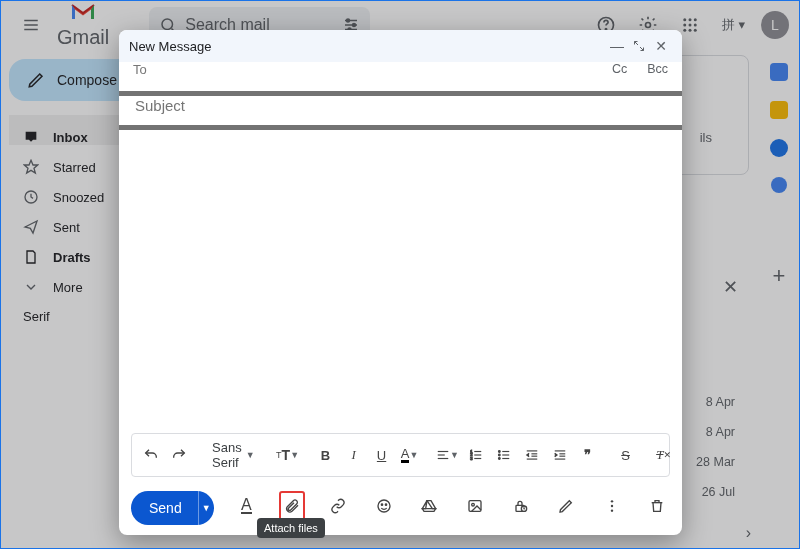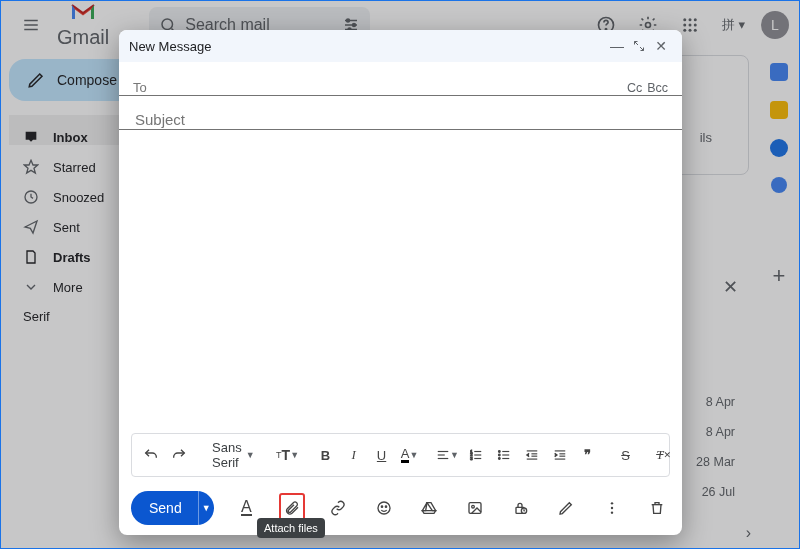--- a/index.html
+++ b/index.html
@@ -28,30 +28,30 @@
   .sidepanel { width:40px; padding-top:14px; display:flex; flex-direction:column; align-items:center; gap:20px;}
   .dot{width:18px;height:18px;border-radius:4px;}.yd{background:#fbbc04;}.bd{background:#1a73e8;}
   .plus{font-size:22px; color:#5f6368; cursor:pointer;}
   .chev{position:absolute; right:8px; bottom:6px; color:#5f6368;}
 
   
   .compose-dialog { position:absolute; left:118px; top:29px; width:563px; height:505px; background:#fff; box-shadow:0 8px 28px rgba(0,0,0,0.35); border-radius:8px; display:flex; flex-direction:column; z-index:5; }
   .cd-header{ height:32px; background:#f2f6fc; border-radius:8px 8px 0 0; display:flex; align-items:center; padding:0 10px; font-size:13px; color:#202124; }
   .cd-header .spacer{flex:1;}
   .cd-header .hicon{width:22px;height:22px;display:flex;align-items:center;justify-content:center;color:#5f6368;cursor:pointer;font-size:14px;}
-  .cd-row{display:flex; align-items:flex-end; height:34px; padding:0 14px; border-bottom:1px solid #737373; font-size:13px; color:#777;}
+  .cd-row{display:flex; align-items:flex-start; height:34px; padding:0 14px; border-bottom:5px solid #737373; font-size:13px; color:#777;}
   .cd-row input{flex:1;border:none;outline:none;font-size:15px;color:#202124;}
-  .cc{margin-left:5px;color:#5f6368;font-size:12.5px;cursor:pointer;}
+  .cc{margin-left:20px;color:#5f6368;font-size:12.5px;cursor:pointer;}
   .cd-body{flex:1;}
   .cd-format{margin:0 12px 6px 12px;border:1px solid var(--g-border);border-radius:4px;height:44px;display:flex;align-items:center;padding:0 6px;gap:2px;font-size:13px;color:#3c4043;}
   .fbtn{min-width:26px;height:26px;display:flex;align-items:center;justify-content:center;color:#444;cursor:pointer;border-radius:4px;}
   .fsep{width:1px;height:18px;background:var(--g-border);margin:0 4px;}
   .ffont{padding:0 8px;display:flex;align-items:center;gap:4px;cursor:pointer;}
   .caret{font-size:9px;color:#5f6368;}
-  .cd-actions{display:flex;align-items:center;padding:8px 12px 10px 12px;gap:20px;}
+  .cd-actions{display:flex;align-items:flex-start;padding:8px 12px 10px 12px;gap:20px;}
   .send{display:flex;align-items:center;background:#0b57d0;color:#fff;border-radius:18px;height:34px;overflow:hidden;cursor:pointer;}
   .send-main{padding:0 16px 0 18px;font-size:14px;font-weight:500;}
   .send-more{width:30px;height:34px;border-left:1px solid rgba(255,255,255,0.4);display:flex;align-items:center;justify-content:center;}
   .abtn{width:30px;height:30px;display:flex;align-items:center;justify-content:center;color:#444;cursor:pointer;border-radius:4px;}
   .highlight{border:2px solid #e53935;border-radius:3px;}
   .trash{margin-left:auto;}
   .tooltip{position:absolute; left:256px; bottom:10px; background:#3c4043;color:#fff;font-size:11px;padding:4px 7px;border-radius:4px;z-index:6;}
   svg{display:block;}
 </style>
 </head>

